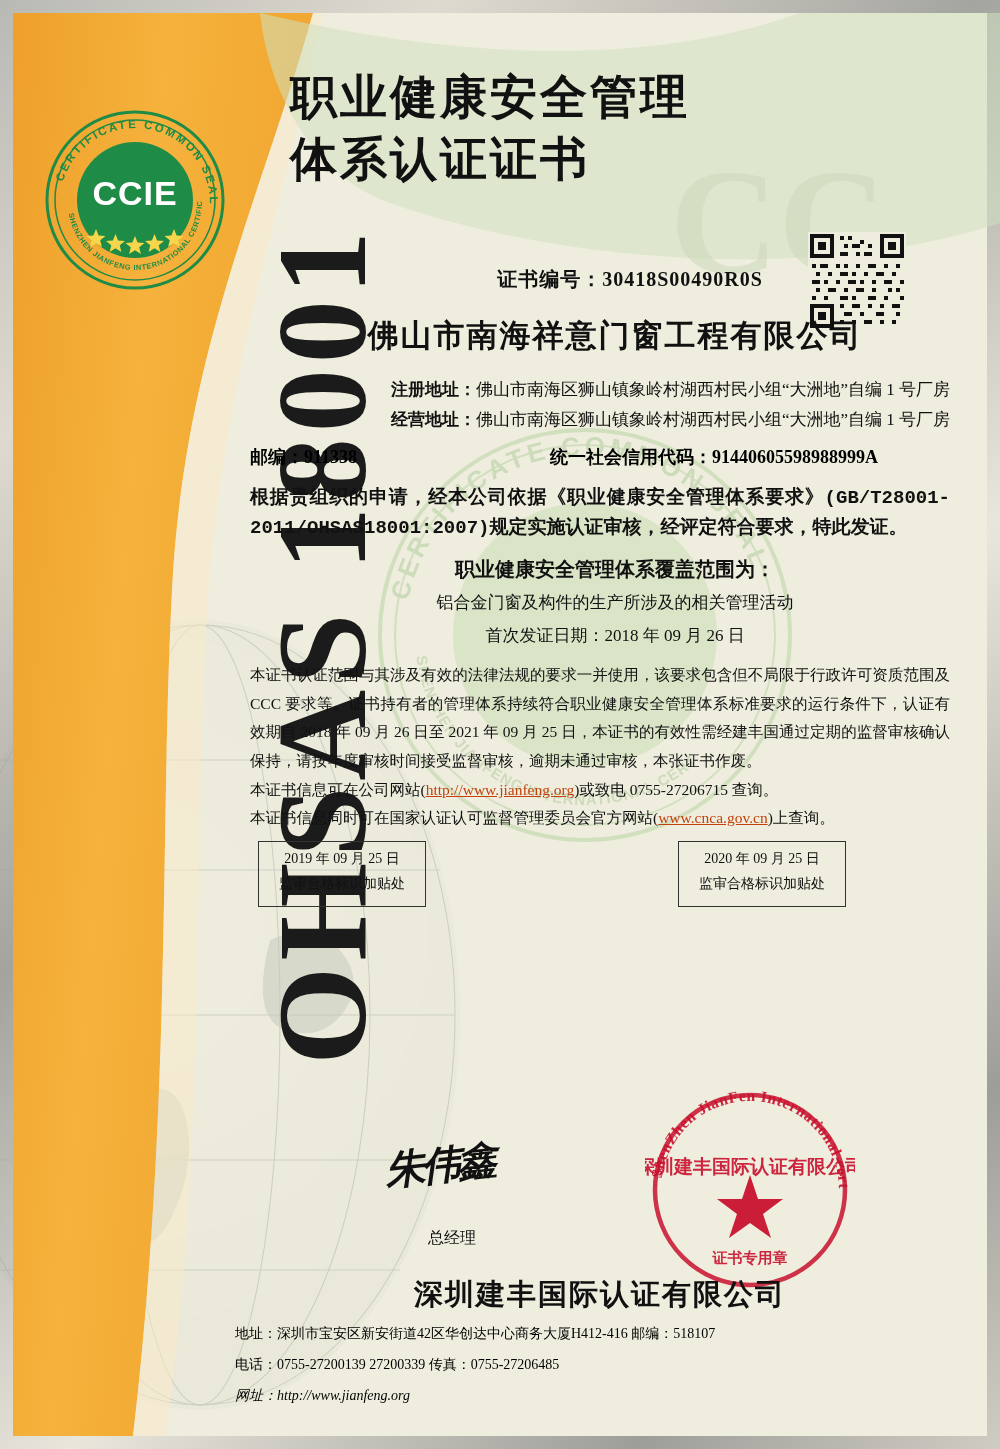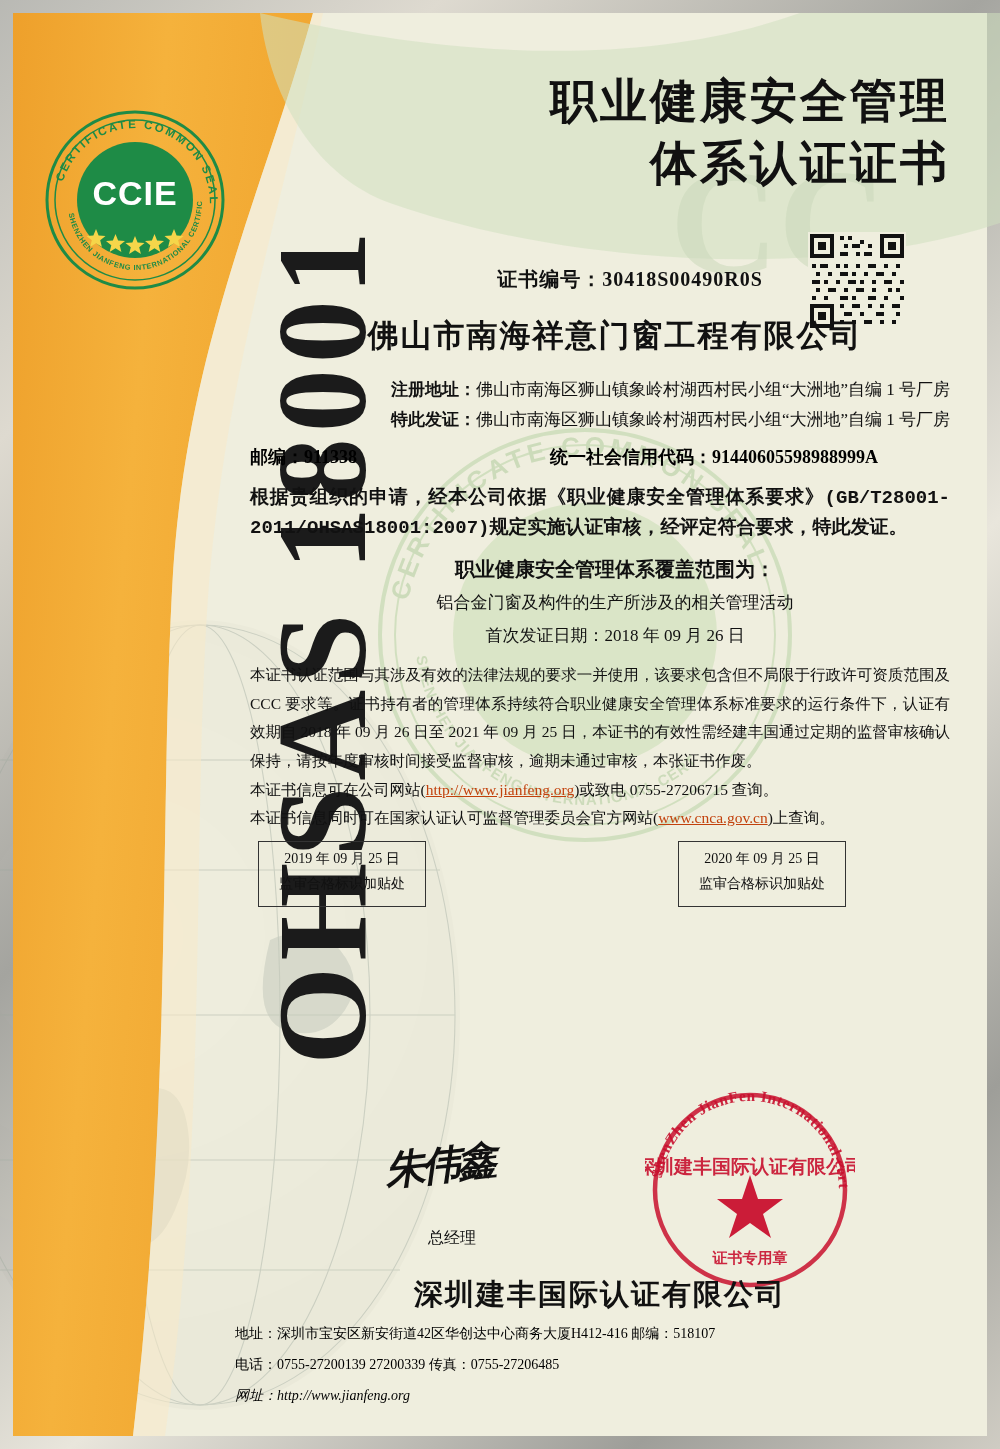--- a/index.html
+++ b/index.html
@@ -98,22 +98,22 @@
   }
 
   
   .content {
     position: absolute;
     left: 250px;
     top: 70px;
     width: 700px;
   }
   .title {
-    text-align: right;
-    font-family: Liberation Serif, serif;
+    text-align: left;
+    font-family: Liberation Mono, monospace;
     font-weight: bold;
     color: #111;
     font-size: 47px;
     line-height: 1.32;
     letter-spacing: 3px;
     margin-left: 40px;
   }
   .qr {
     position: absolute;
     left: 808px;
@@ -465,21 +465,21 @@
       <span>证书编号：</span><span class="num">30418S00490R0S</span>
     </div>
 
     <div class="company">佛山市南海祥意门窗工程有限公司</div>
 
     <div class="addr-block">
       <div class="addr-row">
         <span class="addr-label">注册地址：</span><span>佛山市南海区狮山镇象岭村湖西村民小组“大洲地”自编 1 号厂房</span>
       </div>
       <div class="addr-row">
-        <span class="addr-label">特此发证：</span><span>佛山市南海区狮山镇象岭村湖西村民小组“大洲地”自编 1 号厂房</span>
+        <span class="addr-label">经营地址：</span><span>佛山市南海区狮山镇象岭村湖西村民小组“大洲地”自编 1 号厂房</span>
       </div>
     </div>
 
     <div class="pc-row">
       <div class="pc">
         <span>邮编：</span><span>911338</span>
       </div>
       <div>
         <span>统一社会信用代码：</span><span>91440605598988999A</span>
       </div>

